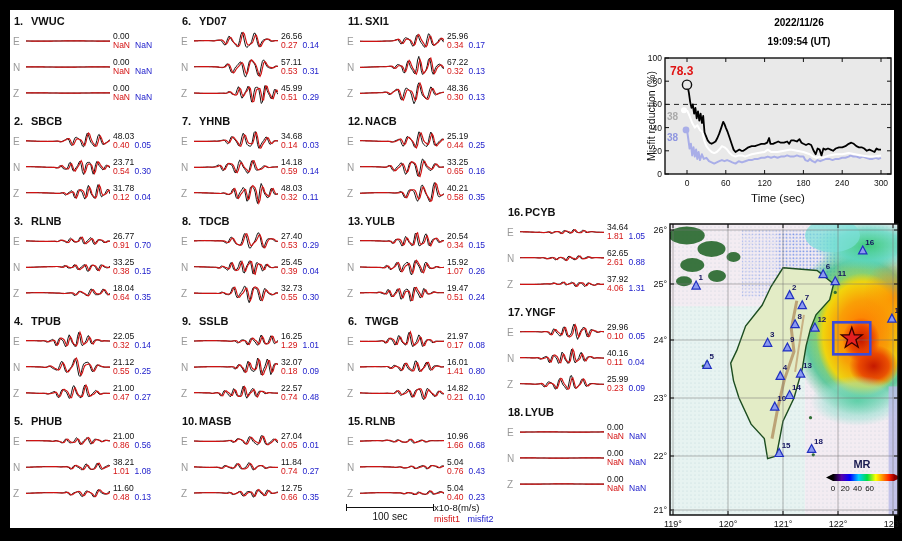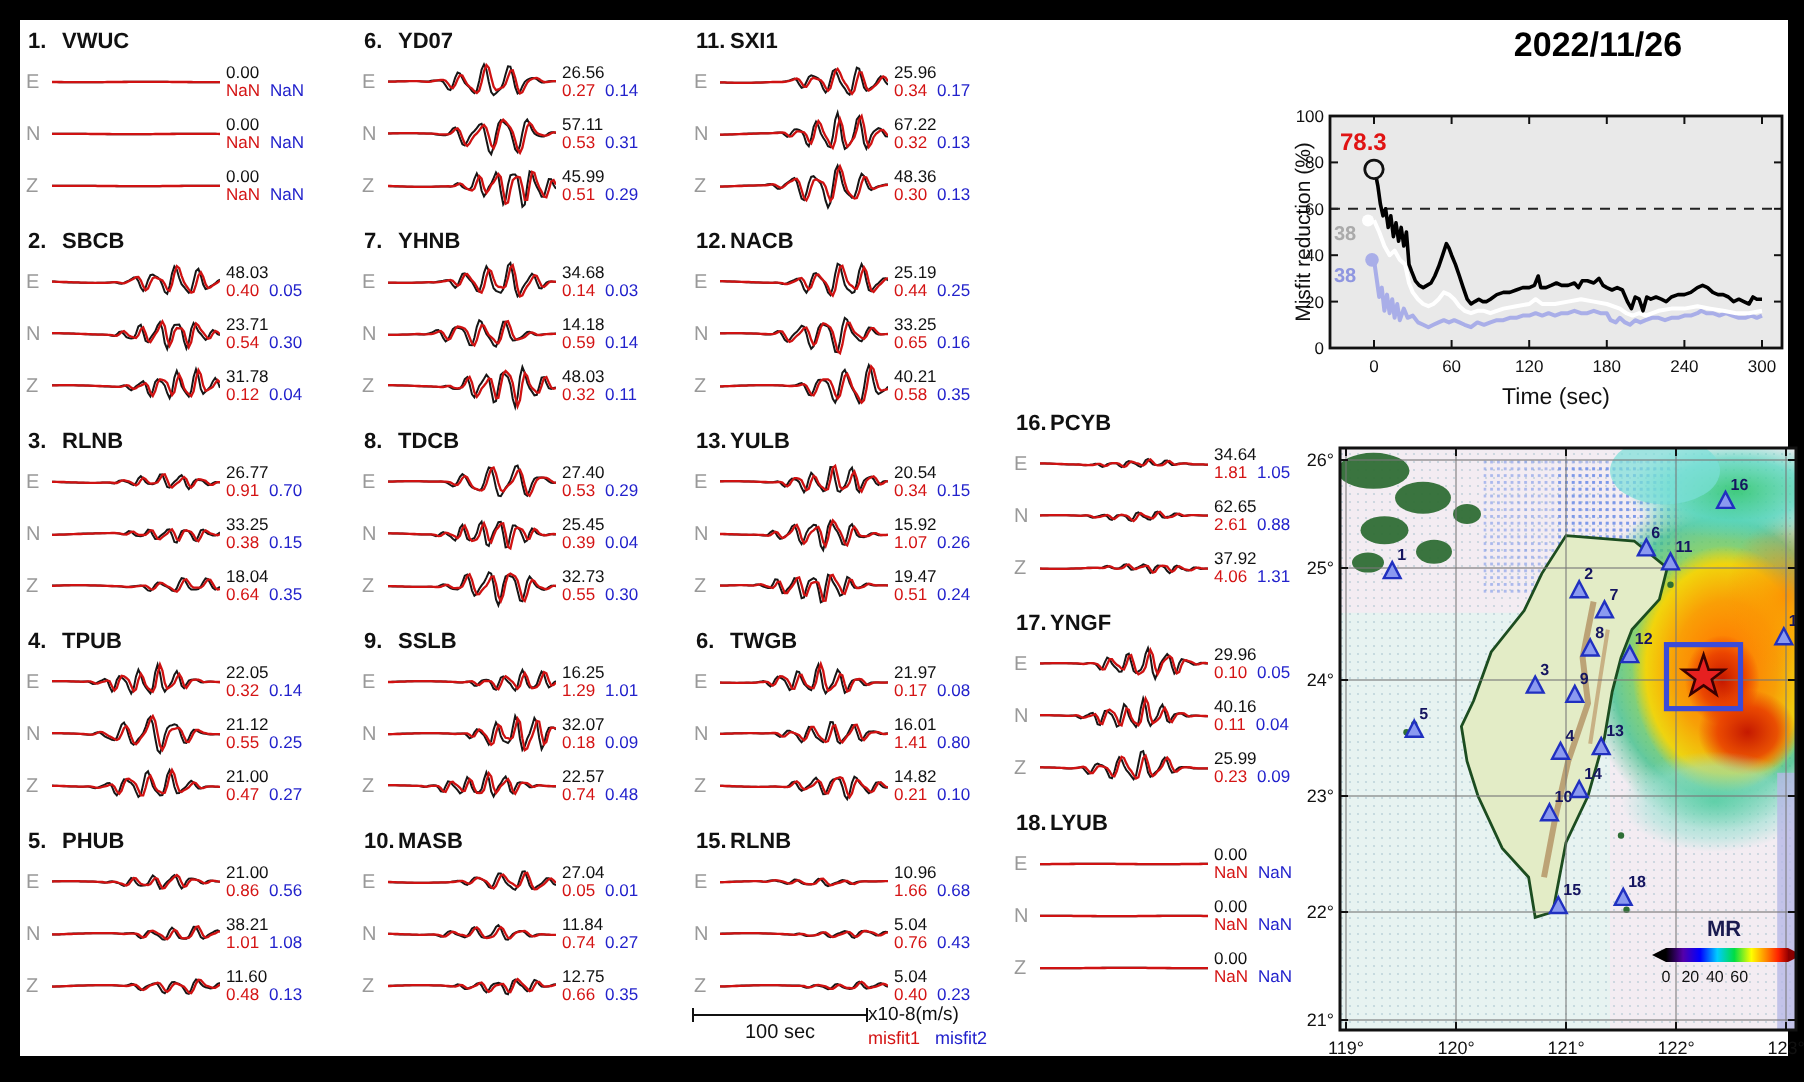--- a/index.html
+++ b/index.html
@@ -13,21 +13,21 @@
   .st-num{display:inline-block;min-width:17px;}
   .ch-row{display:flex;align-items:center;height:26px;}
   .ch-l{width:13px;color:#999;font-size:10px;padding-left:1px;flex:none;}
   svg.wf{width:84px;height:26px;flex:none;}
   .nums{width:60px;padding-left:3px;font-size:8.5px;line-height:9.5px;white-space:nowrap;}
   .amp{color:#111;}
   .m1{color:#d41414;}
   .m2{color:#2222cc;margin-left:5px;}
   
   #titleblock{position:absolute;left:686px;top:3px;width:206px;text-align:center;
-              font-weight:bold;font-size:17px;line-height:19px;color:#000;}
+              font-weight:bold;font-size:10px;line-height:19px;color:#000;}
   
   #misfit{position:absolute;left:636px;top:40px;width:260px;height:158px;}
   
   #map{position:absolute;left:636px;top:196px;width:256px;height:326px;}
   
   .foot{position:absolute;font-size:10px;color:#111;white-space:nowrap;}
   .foot .sub{color:#999;font-size:9.5px;margin-top:1px;}
   #f-bats{left:180px;top:490px;}
   #f-scale{left:336px;top:494px;width:88px;text-align:center;font-size:10px;}
   #f-scale .bar{height:7px;border-left:1.3px solid #111;border-right:1.3px solid #111;position:relative;}
@@ -732,20 +732,21 @@
           <div class="nums">
             <div class="amp">0.00</div>
             <div><span class="m1">NaN</span><span class="m2">NaN</span></div>
           </div>
         </div>
       </div>
     </div>
 
   <div id="titleblock">
     <div>2022/11/26</div>
+    <div>19:09:54  (UT)</div>
   </div>
 
   <svg id="misfit" viewBox="0 0 260 158">
       <rect x="19" y="8" width="226" height="116" fill="#e9e9e9" stroke="none"></rect>
       <line x1="19" y1="124" x2="23" y2="124" stroke="#111" stroke-width="1"></line>
       <line x1="245" y1="124" x2="241" y2="124" stroke="#111" stroke-width="1"></line>
       <text x="16" y="127" text-anchor="end" font-size="8.5" fill="#111">0</text>
       <line x1="19" y1="100.8" x2="23" y2="100.8" stroke="#111" stroke-width="1"></line>
       <line x1="245" y1="100.8" x2="241" y2="100.8" stroke="#111" stroke-width="1"></line>
       <text x="16" y="103.8" text-anchor="end" font-size="8.5" fill="#111">20</text>

